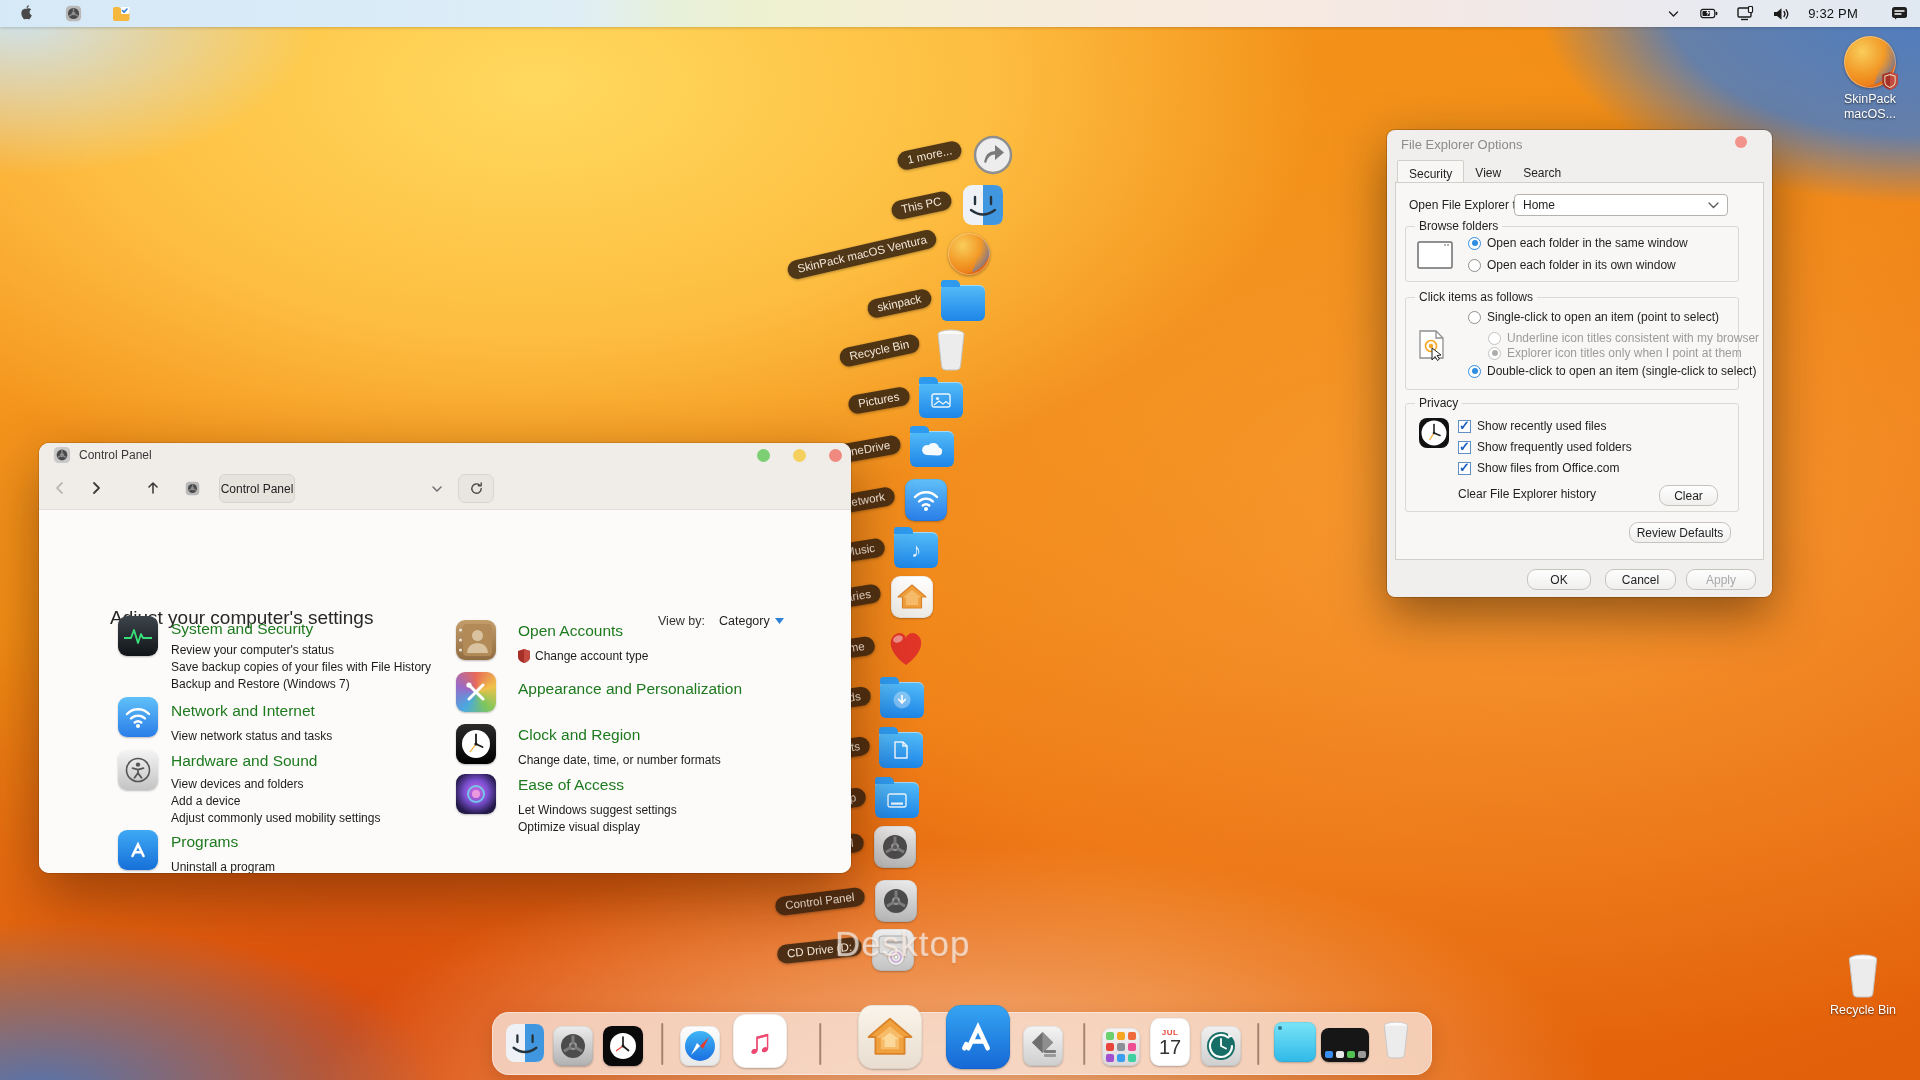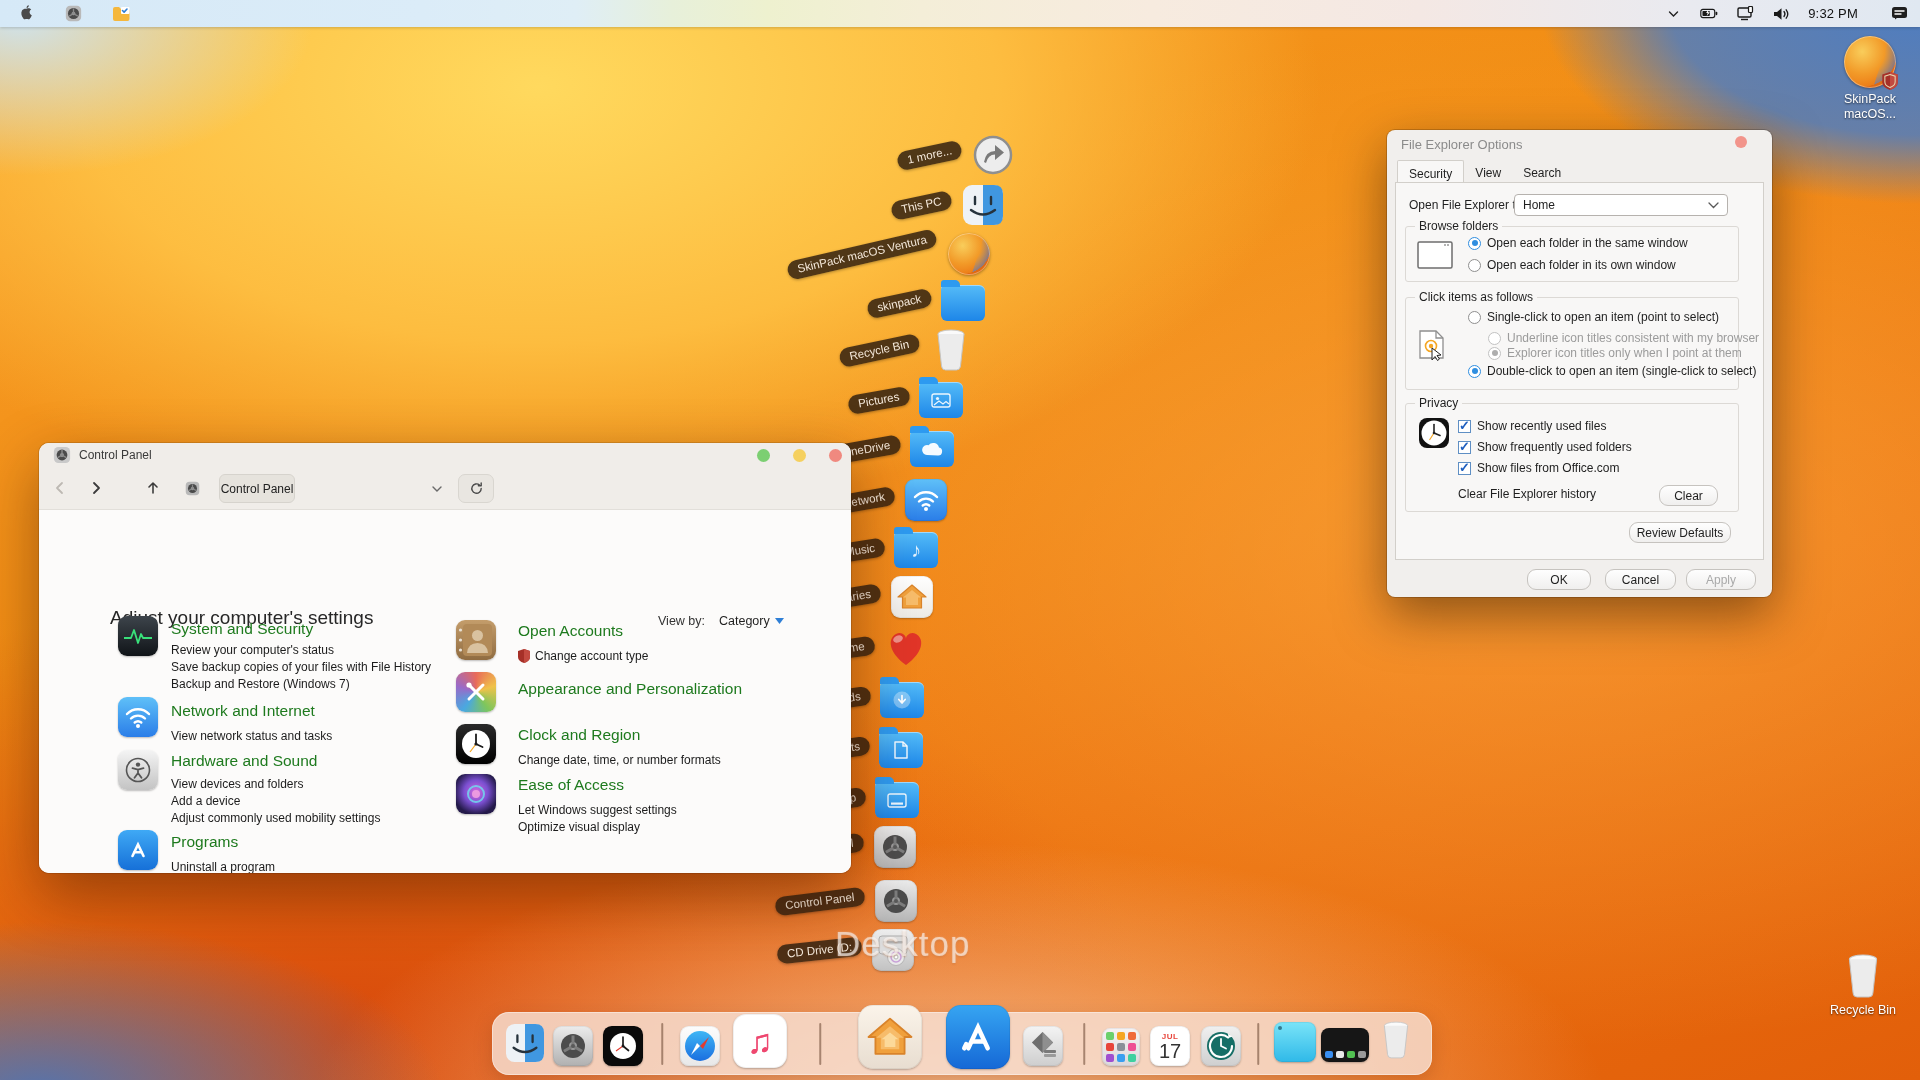--- a/index.html
+++ b/index.html
@@ -737,21 +737,21 @@
             <span style="background:#e8443a"></span>
             <span style="background:#8a8f98"></span>
             <span style="background:#ee4f94"></span>
             <span style="background:#a04fd0"></span>
             <span style="background:#3a9ef0"></span>
             <span style="background:#3ed0a0"></span>
           </span>
         </span>
       </span>
     <span class="di" style="left:678px">
-      <span class="tile" style="width:40px;height:40px;background:#fff;flex-direction:column">
+      <span class="tile" style="width:40px;height:48px;background:#fff;flex-direction:column">
       <span class="cal-month">JUL</span>
           <span class="cal-day">17</span>
         </span>
       </span>
     <span class="di" style="left:729px">
       <span class="tile" style="width:40px;height:40px;background:linear-gradient(#f0f0f0,#cfcfcf)">
       <svg width="34" height="34" viewBox="0 0 34 34">
             <circle cx="17" cy="17" r="14" fill="#166e66"></circle>
             <path d="M28 17 a11 11 0 1 1 -4-8.5" stroke="#fff" stroke-width="2.2" fill="none" stroke-linecap="round"></path>
             <path d="M24 4.5 l0.5 4.5 4-1.5z" fill="#fff"></path>

